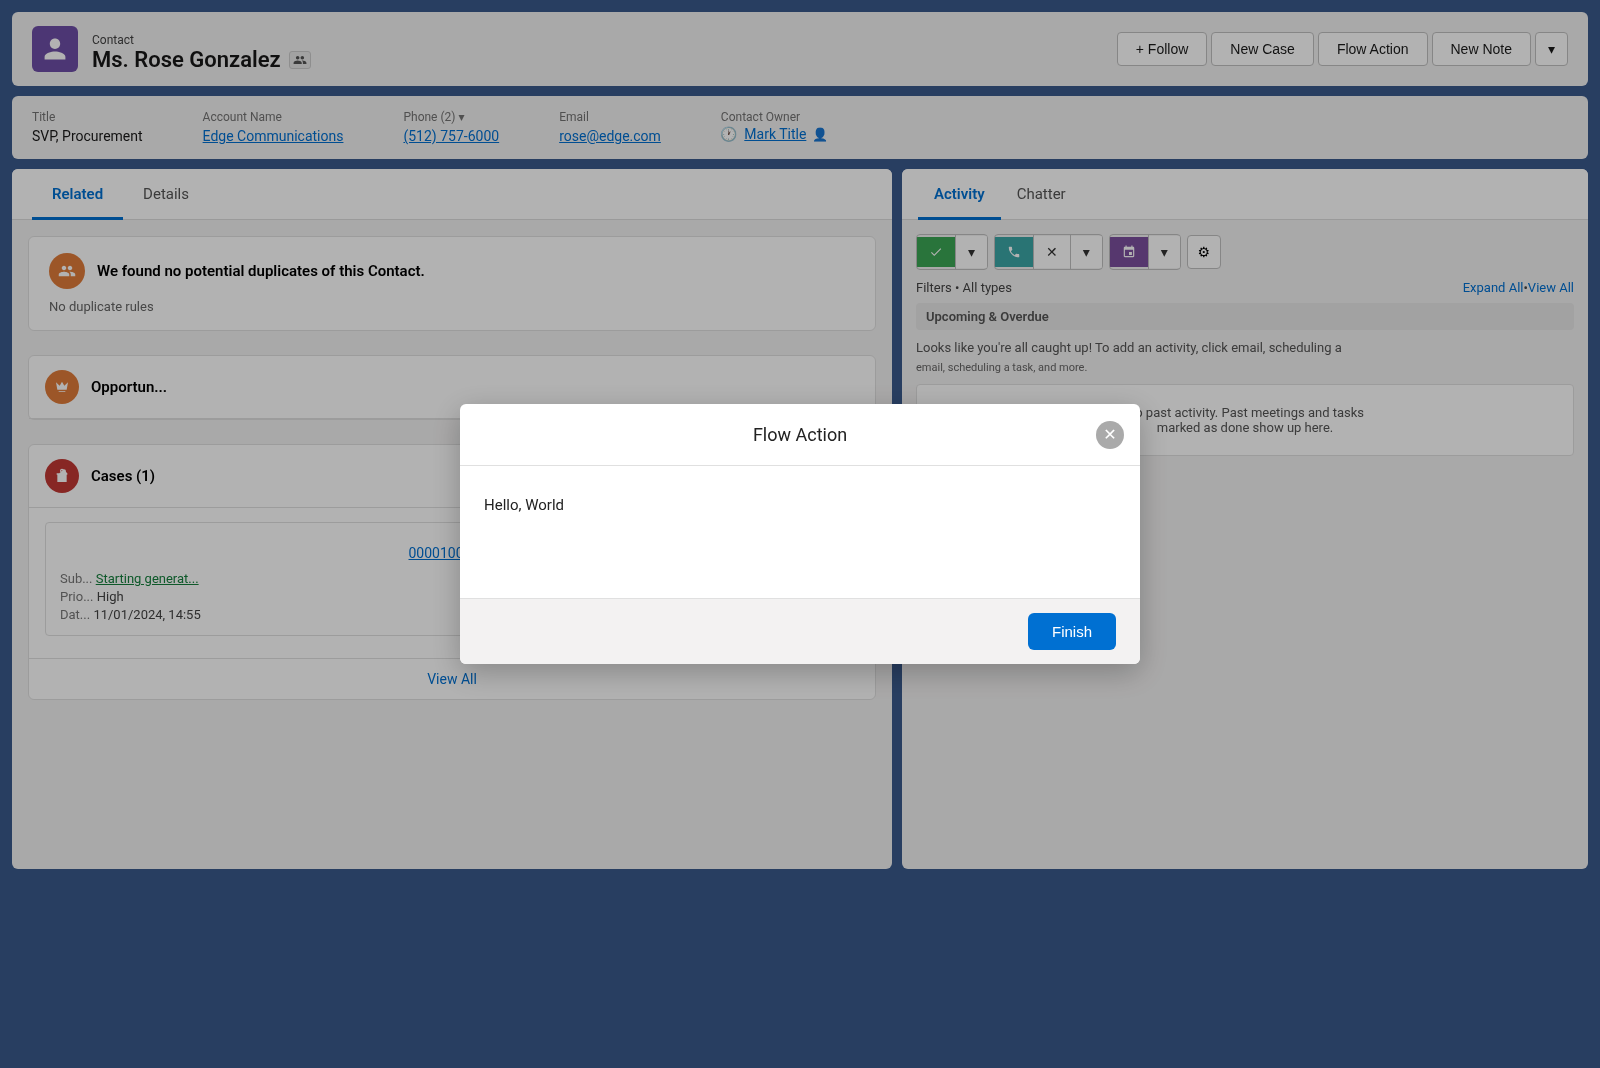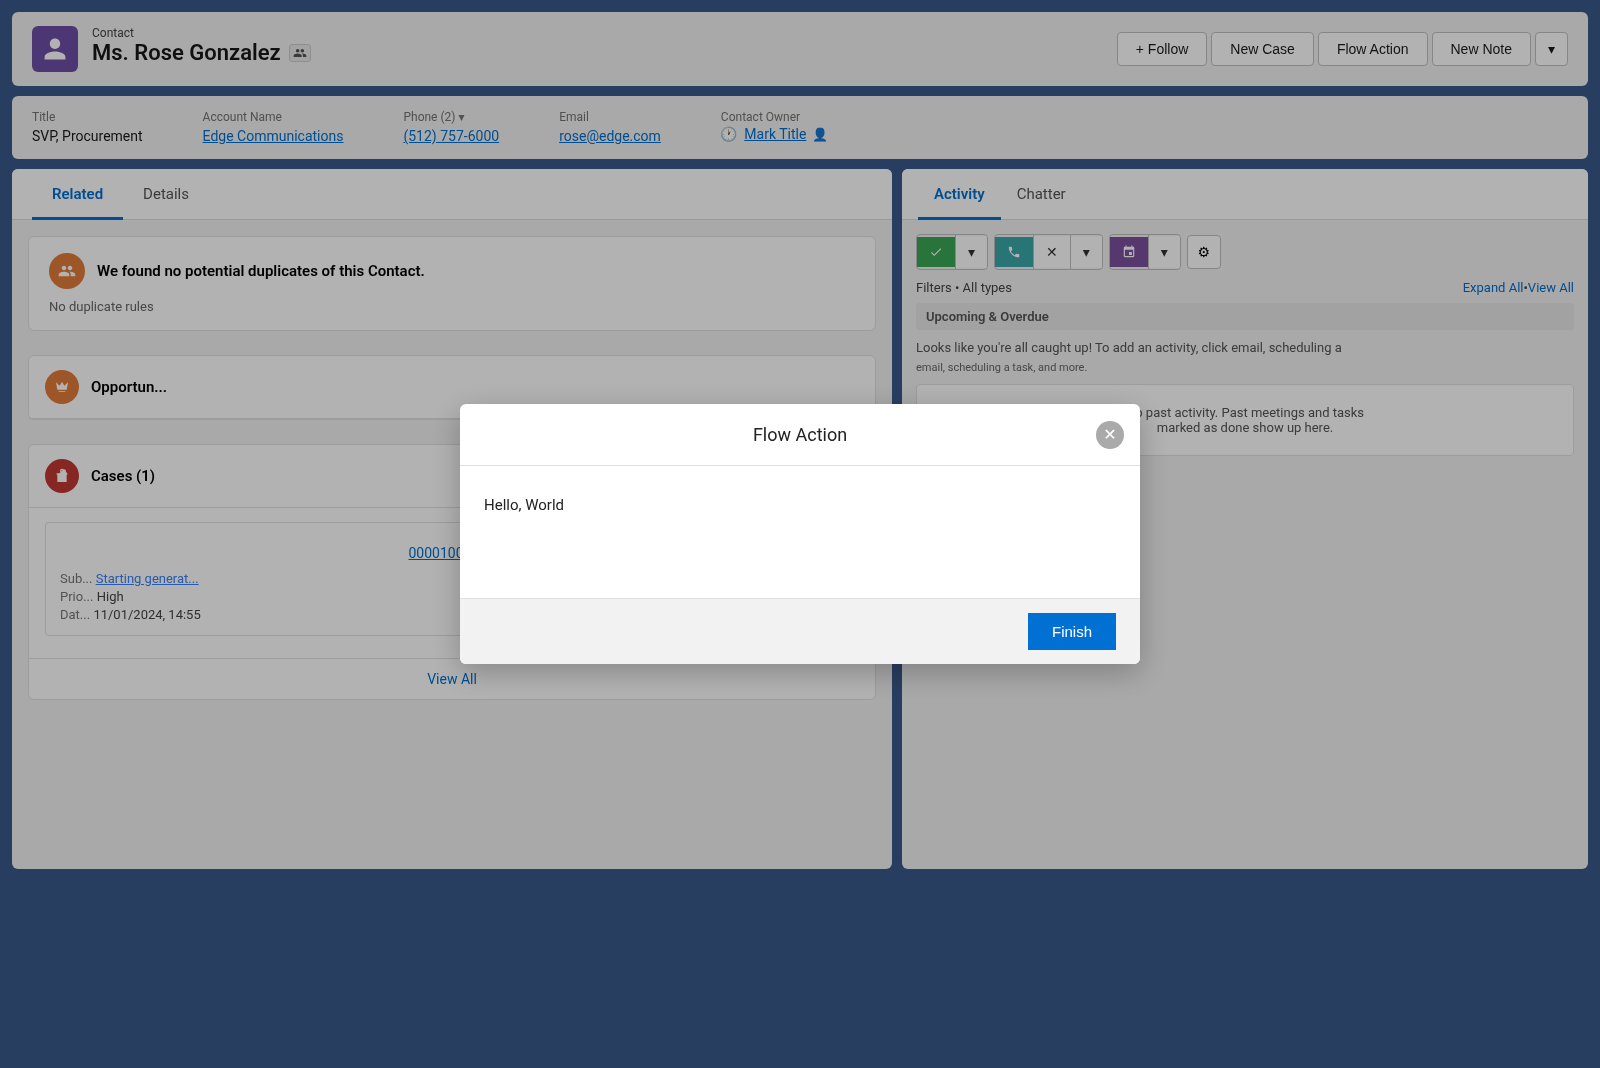--- a/index.html
+++ b/index.html
@@ -15,21 +15,21 @@
       background: #f3f2f2;
       border-radius: 6px;
       padding: 14px 20px;
       margin-bottom: 10px;
       display: flex;
       align-items: center;
       justify-content: space-between;
     }
     .header-left {
       display: flex;
-      align-items: flex-start;
+      align-items: flex-end;
       gap: 14px;
     }
     .contact-icon-box {
       background: #6e4ea6;
       border-radius: 6px;
       width: 46px;
       height: 46px;
       display: flex;
       align-items: center;
       justify-content: center;
@@ -239,21 +239,21 @@
       cursor: pointer;
       font-size: 14px;
     }
     .case-field {
       font-size: 13px;
       color: #444;
       margin-bottom: 3px;
     }
     .case-field .field-label { color: #777; }
     .case-field .field-link {
-      color: #3b82f6;
+      color: #15803d;
       text-decoration: underline;
       cursor: pointer;
     }
     .view-all-link {
       text-align: center;
       padding: 12px;
       color: #0070d2;
       cursor: pointer;
       font-size: 14px;
       border-top: 1px solid #e0e0e0;
@@ -438,21 +438,21 @@
       padding: 14px 24px;
       background: #f3f2f2;
       border-top: 1px solid #e0e0e0;
       display: flex;
       justify-content: flex-end;
     }
     .btn-finish {
       background: #0070d2;
       color: white;
       border: none;
-      border-radius: 0;
+      border-radius: 6px;
       padding: 10px 24px;
       font-size: 15px;
       cursor: pointer;
     }
   </style>
 </head>
 <body>
 
 <div class="header-card">
   <div class="header-left">

